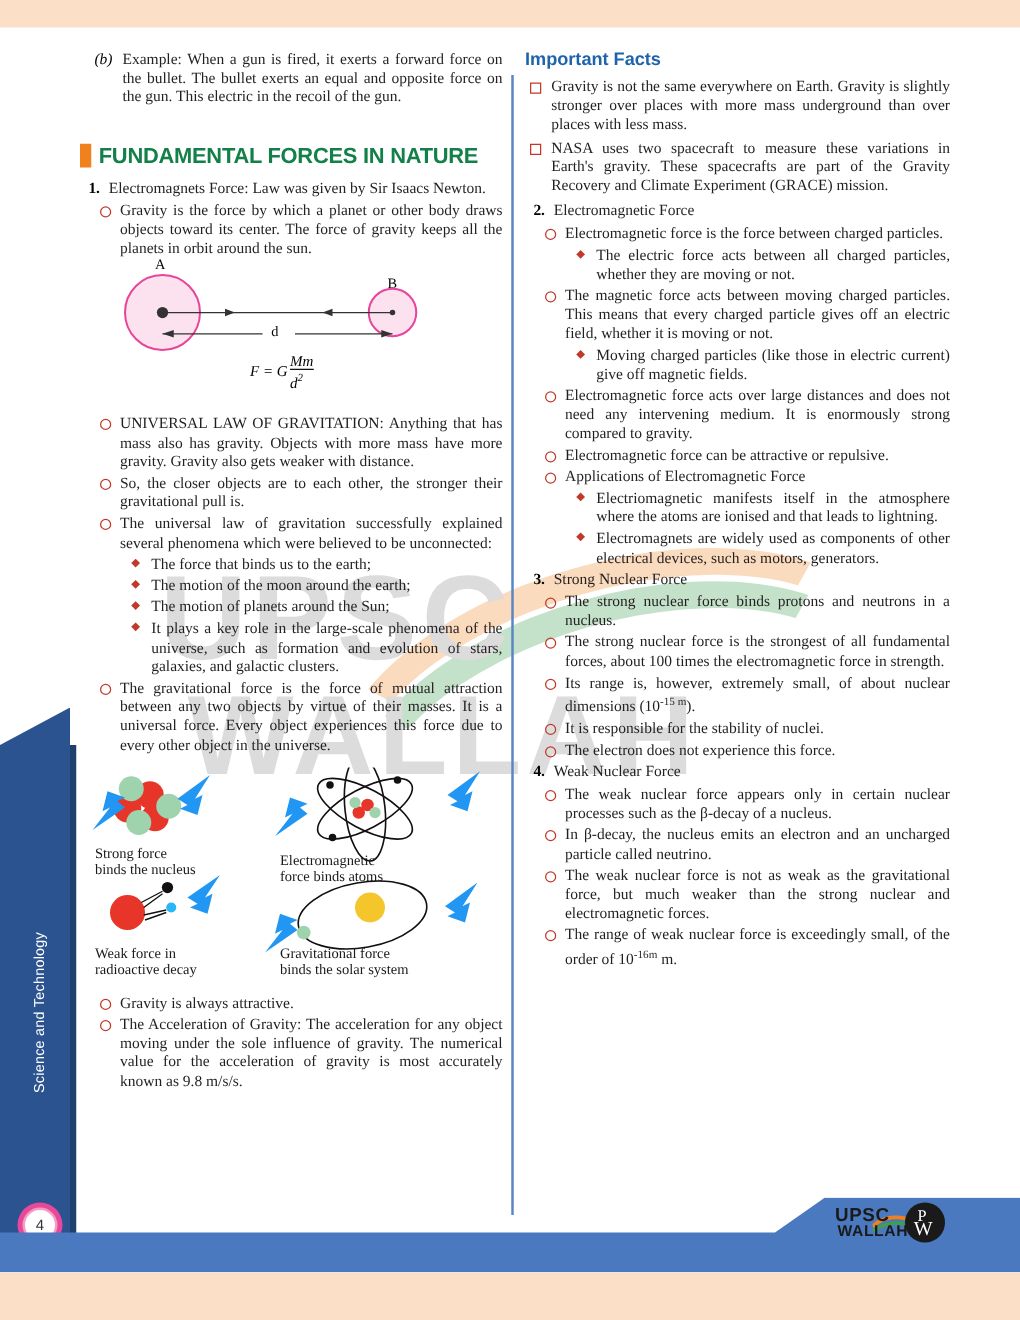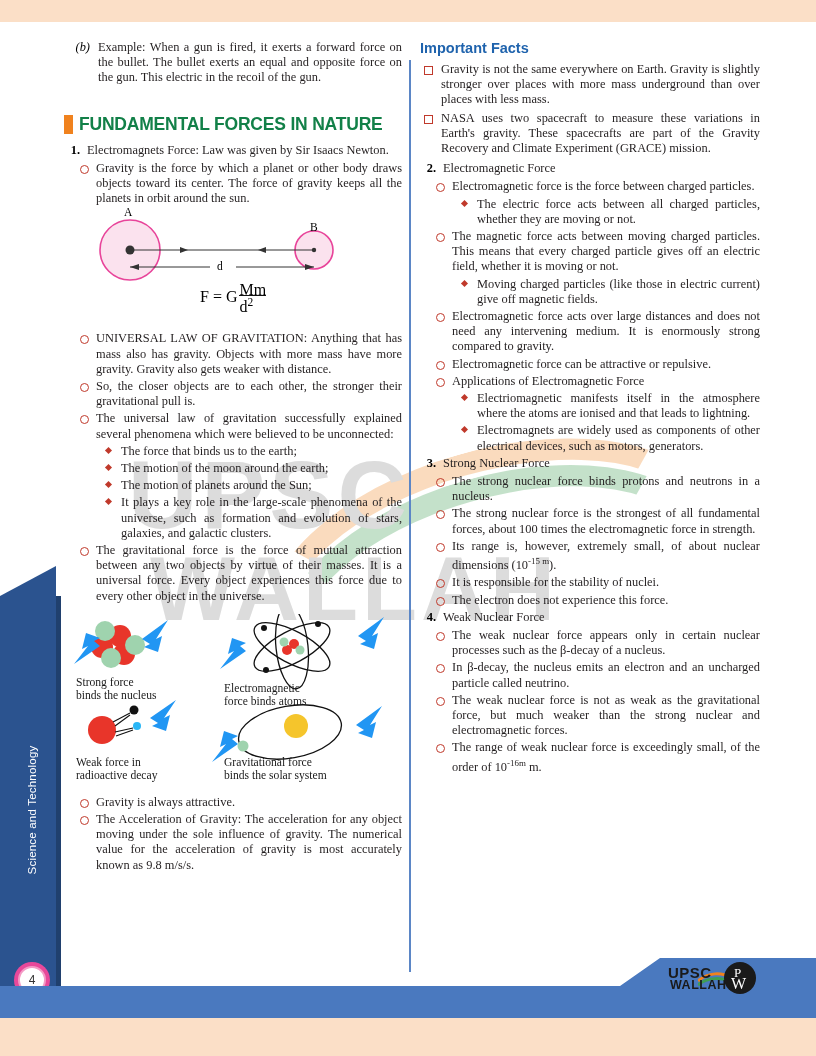--- a/index.html
+++ b/index.html
@@ -269,21 +269,22 @@
     position: relative;
   }
   .fig-gravity .lbl {
     position: absolute;
     font-size: 11.5px;
     font-family: "Liberation Serif", serif;
   }
   .fig-gravity .formula {
     position: absolute;
     left: 118px; top: 68px;
-    font-size: 16px;
+    font-style: italic;
+    font-size: 12px;
   }
   .frac {
     display: inline-block;
     vertical-align: middle;
     text-align: left;
     margin-left: 2px;
   }
   .frac .top { display: block; line-height: 11px; }
   .frac .bot { display: block; line-height: 12px; border-top: 1px solid #111; }
 

